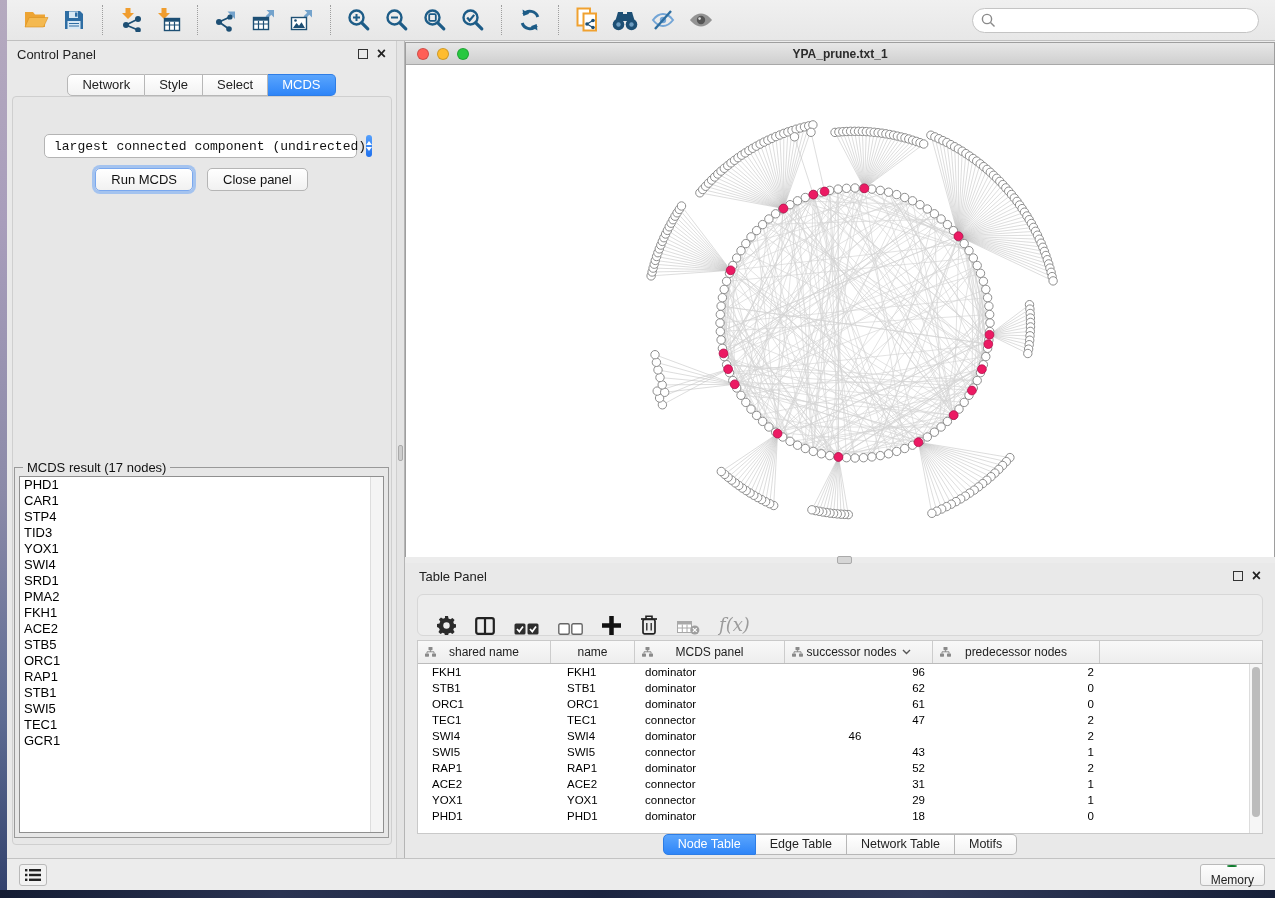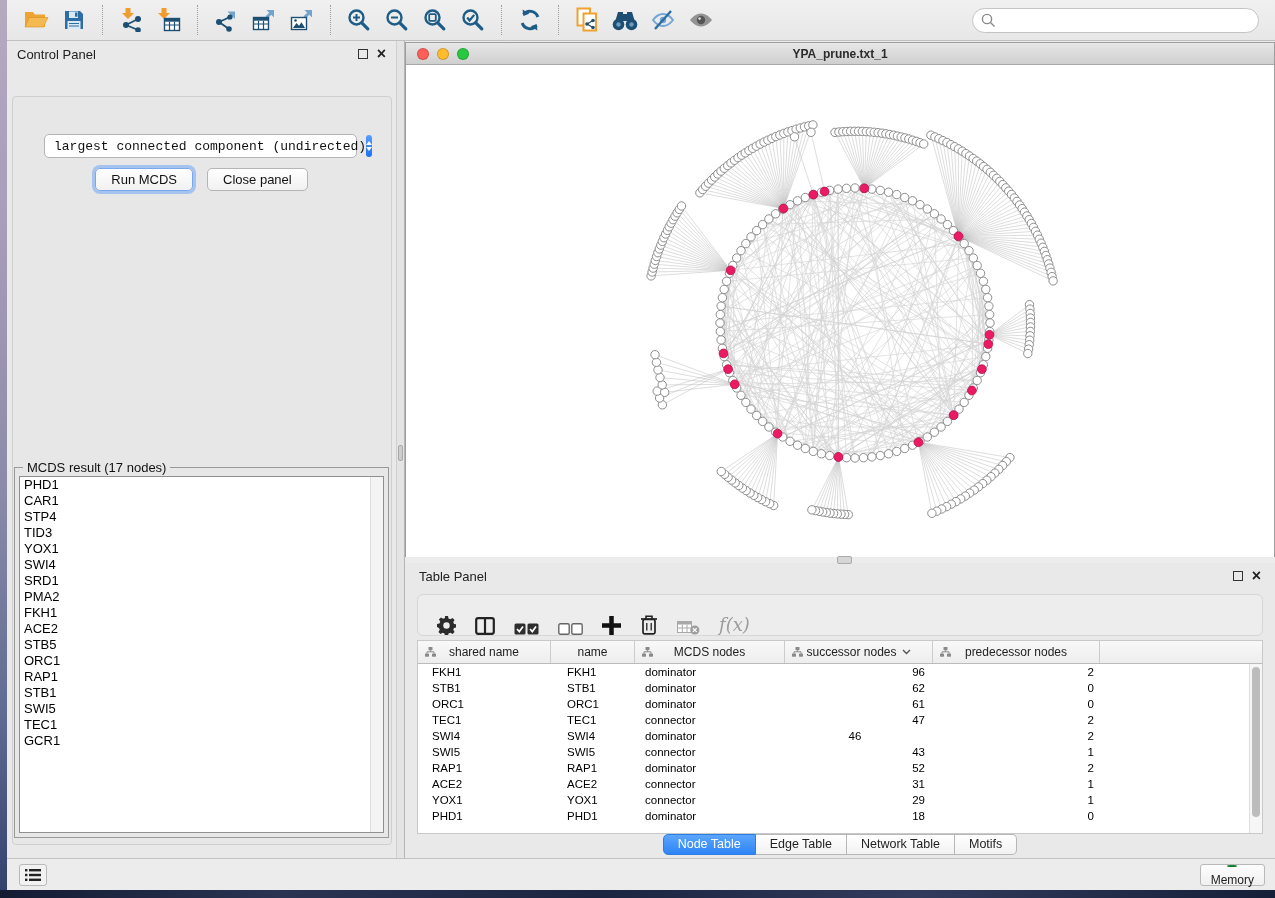--- a/index.html
+++ b/index.html
@@ -269,20 +269,26 @@
 
     <div class="cpanel">
       <div class="panel-head">
         <span class="panel-title">Control Panel</span>
         <span class="winbtns">
           <span class="float-ic"></span>
           <span class="close-ic">×</span>
         </span>
       </div>
       <div class="cp-inner"></div>
+      <div class="cp-tabs">
+          <div class="seg">Network</div>
+          <div class="seg">Style</div>
+          <div class="seg">Select</div>
+          <div class="seg active">MCDS</div>
+        </div>
       <div class="dropdown">
         <span class="val">largest connected component (undirected)</span>
         <span class="dd-step">
             <span class="tri-u"></span>
             <span class="tri-d"></span>
           </span>
       </div>
       <div class="btnrow">
         <button class="macbtn focused">Run MCDS</button>
         <button class="macbtn">Close panel</button>
@@ -1197,21 +1203,21 @@
             </div>
             <div class="th" style="width: 150px;">
               <svg class="colic" width="11" height="10" viewBox="0 0 11 10">
                 <g fill="#8a8a8a">
                   <rect x="3.5" y="0" width="4" height="3.2" rx="0.6"></rect>
                   <rect x="0" y="6.5" width="4" height="3.2" rx="0.6"></rect>
                   <rect x="7" y="6.5" width="4" height="3.2" rx="0.6"></rect>
                 </g>
                 <path d="M5.5 3.2v1.6M2 6.5V4.8h7v1.7" stroke="#8a8a8a" fill="none"></path>
               </svg>
-              <span>MCDS nodes</span>
+              <span>MCDS panel</span>
             </div>
             <div class="th" style="width: 148px;">
               <svg class="colic" width="11" height="10" viewBox="0 0 11 10">
                 <g fill="#8a8a8a">
                   <rect x="3.5" y="0" width="4" height="3.2" rx="0.6"></rect>
                   <rect x="0" y="6.5" width="4" height="3.2" rx="0.6"></rect>
                   <rect x="7" y="6.5" width="4" height="3.2" rx="0.6"></rect>
                 </g>
                 <path d="M5.5 3.2v1.6M2 6.5V4.8h7v1.7" stroke="#8a8a8a" fill="none"></path>
               </svg>

